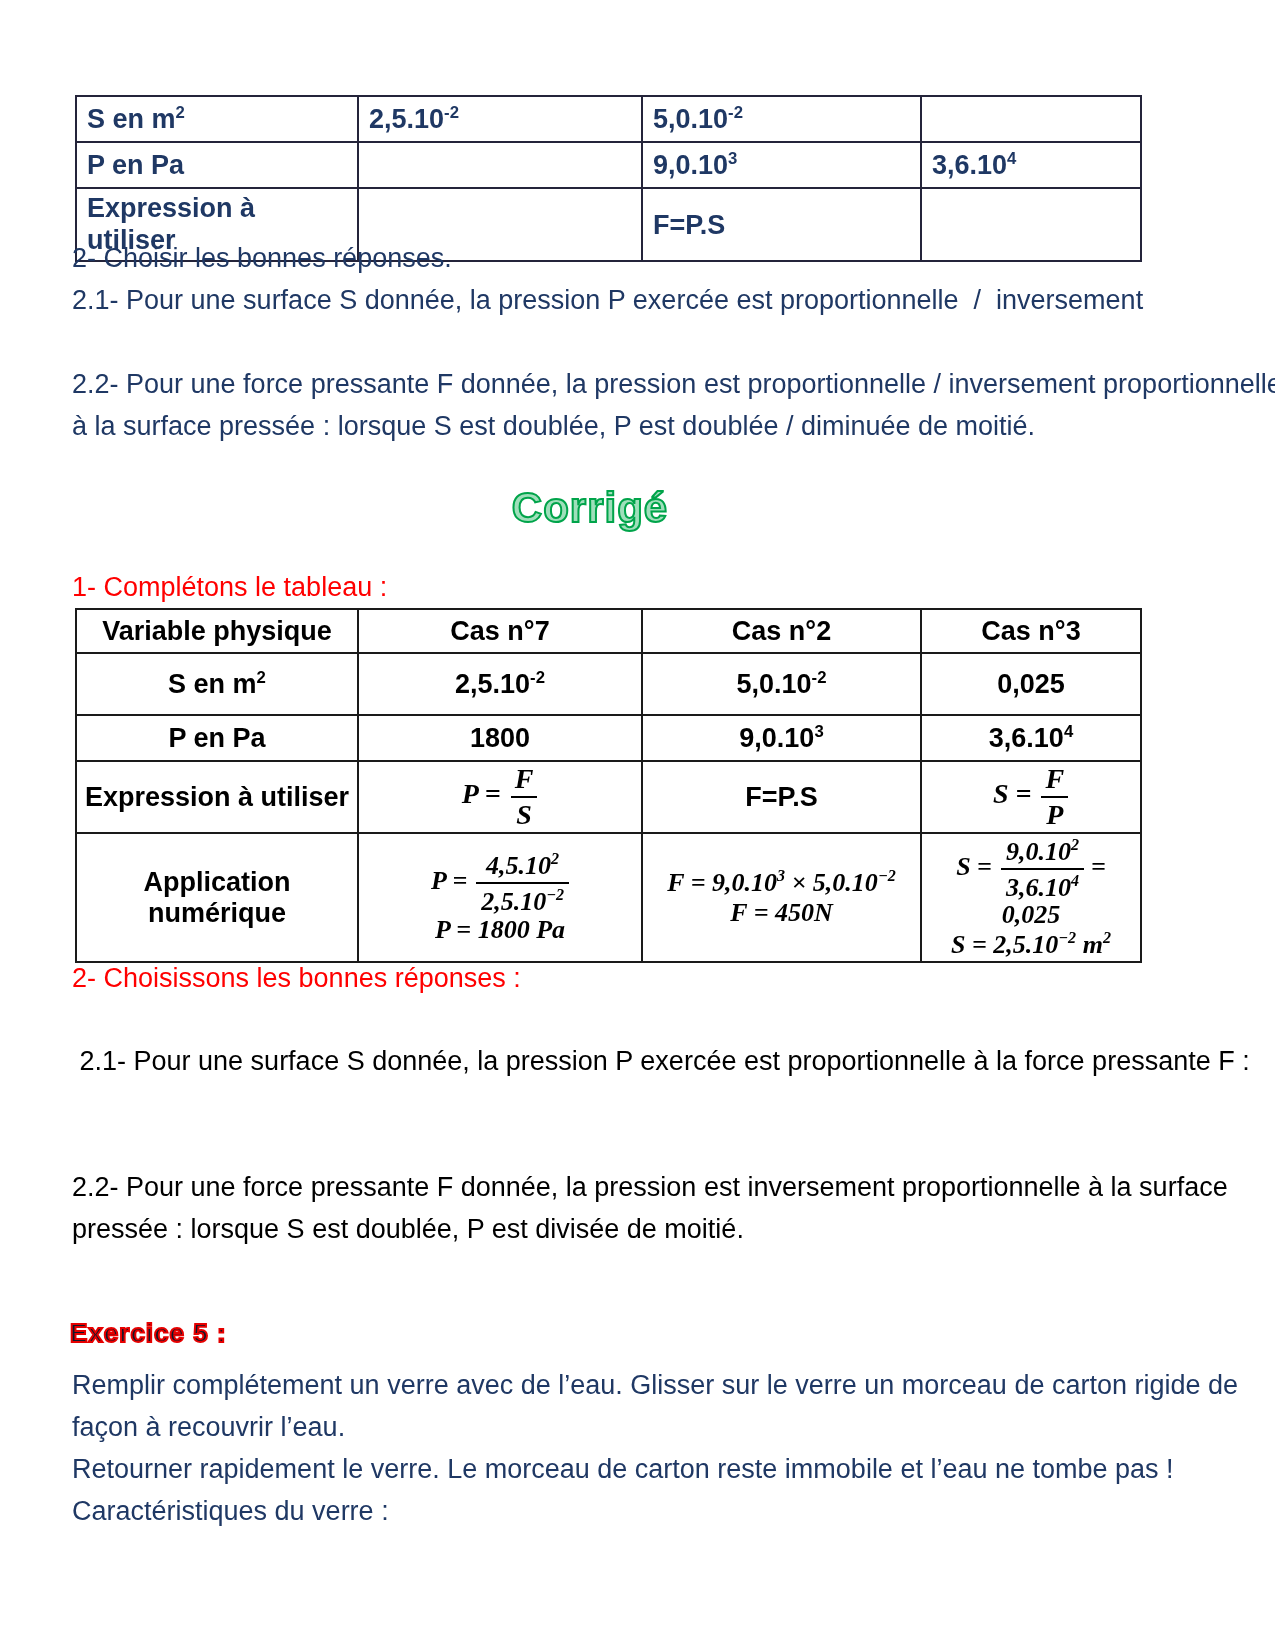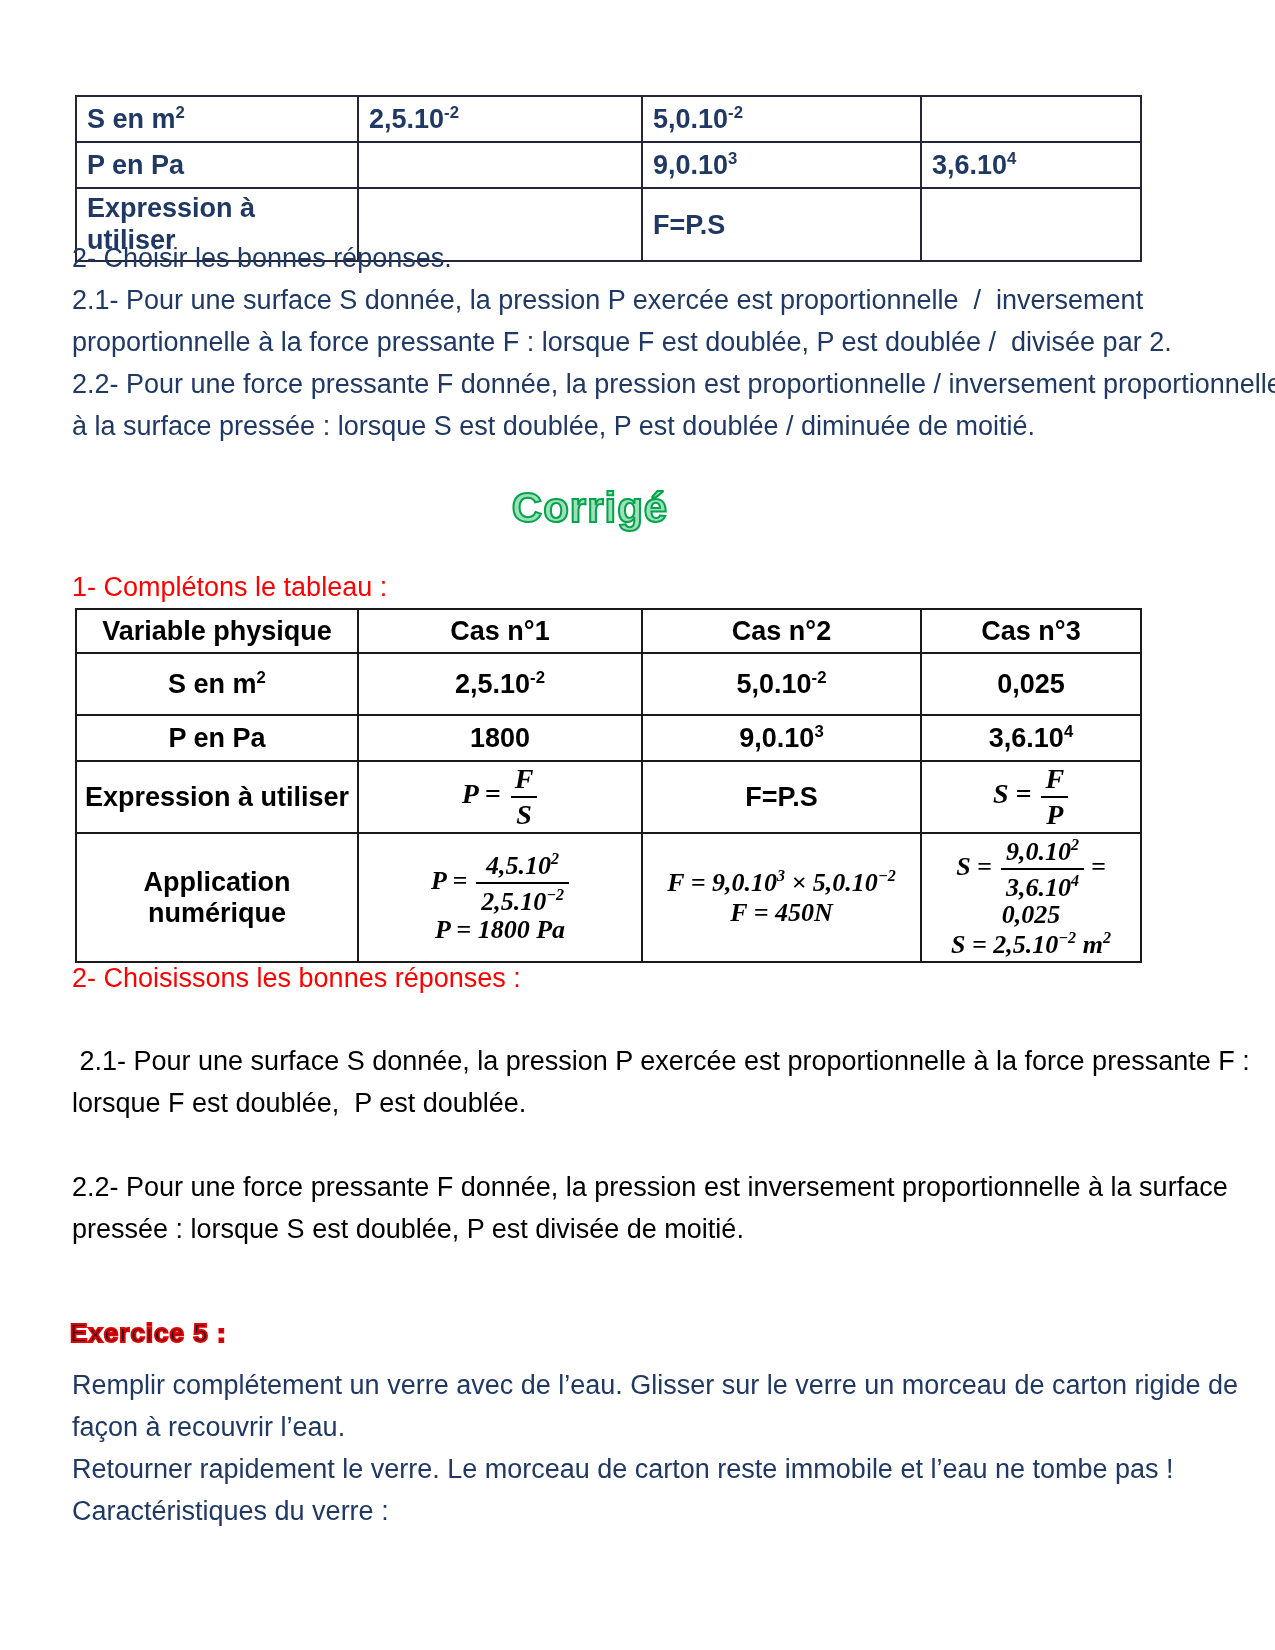--- a/index.html
+++ b/index.html
@@ -66,39 +66,38 @@
         <td><span>Expression à utiliser</span><sup></sup></td>
         <td><span></span><sup></sup></td>
         <td><span>F=P.S</span><sup></sup></td>
         <td><span></span><sup></sup></td>
       </tr>
     </tbody>
   </table>
 
   <div class="abs line" style="top:243px;left:72px;">2- Choisir les bonnes réponses.</div>
   <div class="abs line" style="top:285px;left:72px;">2.1- Pour une surface S donnée, la pression P exercée est proportionnelle  /  inversement</div>
-  <div class="abs line" style="top:327px;left:72px;">proportionnelle à la force pressante F : lorsque F est doublée, P est doublée /  divisée par 2.</div>
   <div class="abs line" style="top:369px;left:72px;">2.2- Pour une force pressante F donnée, la pression est proportionnelle / inversement proportionnelle</div>
   <div class="abs line" style="top:411px;left:72px;">à la surface pressée : lorsque S est doublée, P est doublée / diminuée de moitié.</div>
 
   <div class="abs title-green" style="top:484px;left:0;">Corrigé</div>
 
   <div class="abs line redtext" style="top:572px;left:72px;">1- Complétons le tableau :</div>
 
   <table class="tbl t2" style="top:608px;">
     <colgroup>
         <col style="width:282px">
         <col style="width:284px">
         <col style="width:279px">
         <col style="width:220px">
       </colgroup>
     <tbody>
       <tr class="hdr">
         <td>Variable physique</td>
-        <td>Cas n°1</td>
+        <td>Cas n°7</td>
         <td>Cas n°2</td>
         <td>Cas n°3</td>
       </tr>
       <tr class="rS">
         <td><span>S en m</span><sup>2</sup></td>
         <td><span>2,5.10</span><sup>-2</sup></td>
         <td><span>5,0.10</span><sup>-2</sup></td>
         <td class="redtext"><span>0,025</span><sup></sup></td>
       </tr>
       <tr class="rP">
@@ -143,21 +142,20 @@
               </span><span class="rhs">= 0,025</span></div>
           <div class="mathline"><span>S = 2,5.10</span><sup>−2</sup><span> m</span><sup>2</sup></div>
         </td>
       </tr>
     </tbody>
   </table>
 
   <div class="abs line redtext" style="top:963px;left:72px;">2- Choisissons les bonnes réponses :</div>
 
   <div class="abs line black" style="top:1046px;left:72px;"> 2.1- Pour une surface S donnée, la pression P exercée est proportionnelle à la force pressante F :</div>
-  <div class="abs line black" style="top:1088px;left:72px;">lorsque F est doublée,  P est doublée.</div>
   <div class="abs line black" style="top:1172px;left:72px;">2.2- Pour une force pressante F donnée, la pression est inversement proportionnelle à la surface</div>
   <div class="abs line black" style="top:1214px;left:72px;">pressée : lorsque S est doublée, P est divisée de moitié.</div>
 
   <div class="abs title-red5" style="top:1318px;left:70px;">Exercice 5 :</div>
 
   <div class="abs line" style="top:1370px;left:72px;">Remplir complétement un verre avec de l’eau. Glisser sur le verre un morceau de carton rigide de</div>
   <div class="abs line" style="top:1412px;left:72px;">façon à recouvrir l’eau.</div>
   <div class="abs line" style="top:1454px;left:72px;">Retourner rapidement le verre. Le morceau de carton reste immobile et l’eau ne tombe pas !</div>
   <div class="abs line" style="top:1496px;left:72px;">Caractéristiques du verre :</div>
 

